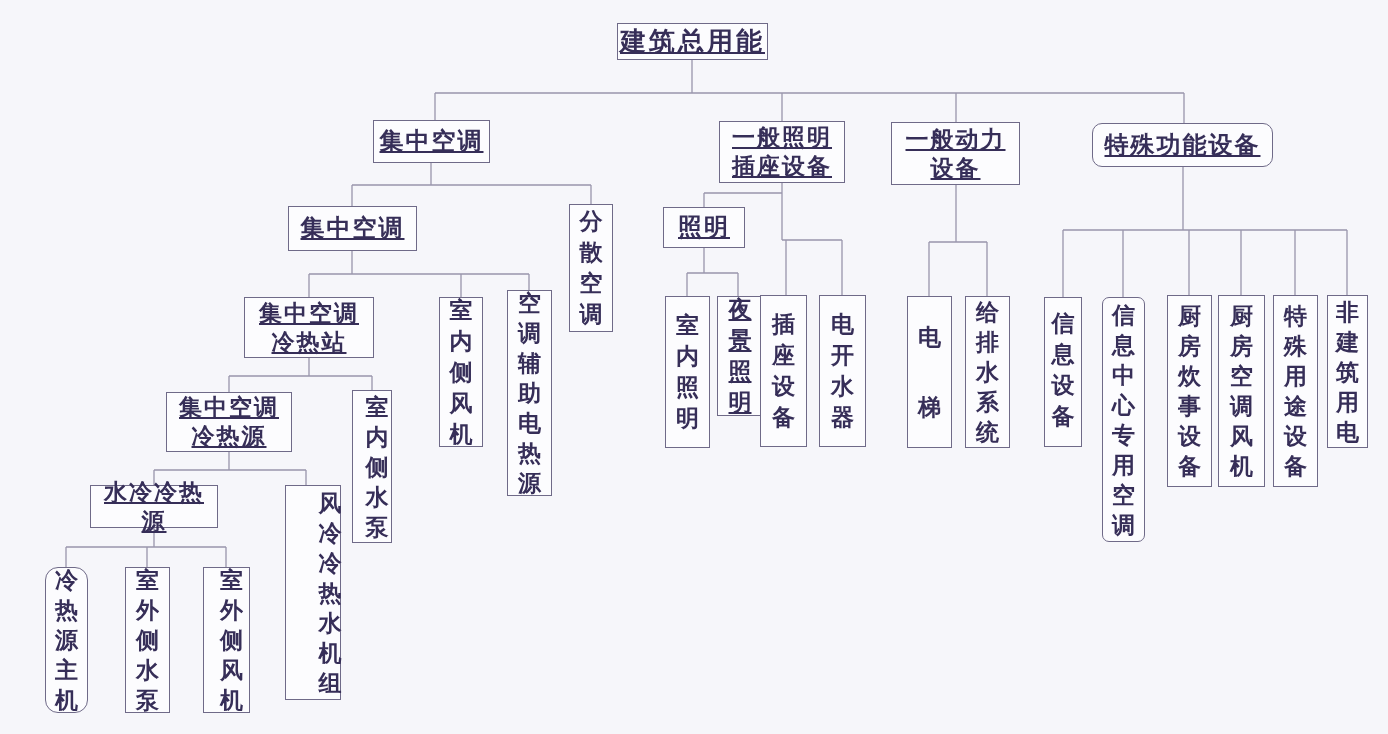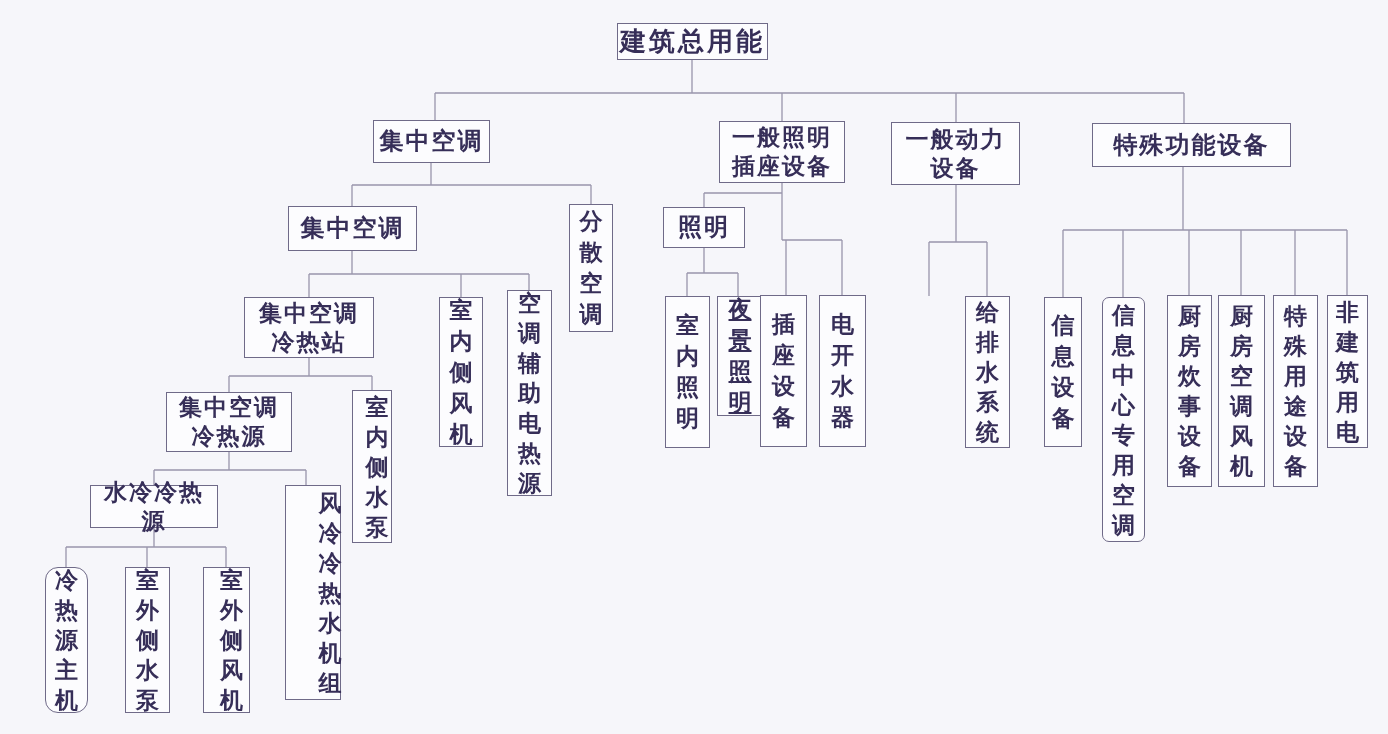--- a/index.html
+++ b/index.html
@@ -31,20 +31,21 @@
     align-items: center;
     justify-content: center;
     text-align: center;
     white-space: pre-line;
   }
   .h {
     font-size: 23px;
     line-height: 29px;
     letter-spacing: 2px;
     padding: 2px 1px;
+    text-decoration: underline;
   }
   .h.root {
     font-size: 26px;
     letter-spacing: 3px;
   }
   .h.wide {
     font-size: 24px;
   }
   .v {
     font-size: 23px;
@@ -77,21 +78,21 @@
       M1063 230 V297  M1123 230 V297  M1189 230 V295  M1241 230 V295  M1295 230 V295  M1347 230 V295"></path>
   </svg>
 
   <div class="node h root" style="left:617px; top:23px; width:151px; height:37px;">建筑总用能</div>
 
   <div class="node h wide" style="left:373px; top:120px; width:117px; height:43px;">集中空调</div>
   <div class="node h" style="left:719px; top:121px; width:126px; height:62px;">一般照明
 插座设备</div>
   <div class="node h" style="left:891px; top:122px; width:129px; height:63px;">一般动力
 设备</div>
-  <div class="node h wide" style="left:1092px; top:123px; width:199px; height:44px;">特殊功能设备</div>
+  <div class="node h wide" style="left:1092px; top:123px; width:181px; height:44px;border-radius:10px;">特殊功能设备</div>
 
   <div class="node h wide" style="left:288px; top:206px; width:129px; height:45px;">集中空调</div>
   <div class="node v" style="left:569px; top:204px; width:44px; height:128px;">分散空调</div>
   <div class="node h" style="left:244px; top:297px; width:130px; height:61px;">集中空调
 冷热站</div>
   <div class="node v" style="left:439px; top:297px; width:44px; height:150px;">室内侧风机</div>
   <div class="node v tight" style="left:507px; top:290px; width:45px; height:206px;">空调辅助电热源</div>
   <div class="node h" style="left:166px; top:392px; width:126px; height:60px;">集中空调
 冷热源</div>
   <div class="node v tight" style="left:352px; top:390px; width:40px; height:153px;padding-left:16px;">室内侧水泵</div>
@@ -100,22 +101,23 @@
   <div class="node v tight" style="left:45px; top:567px; width:43px; height:146px;border-radius:13px;">冷热源主机</div>
   <div class="node v tight" style="left:125px; top:567px; width:45px; height:146px;">室外侧水泵</div>
   <div class="node v tight" style="left:203px; top:567px; width:47px; height:146px;text-align:right;">室外侧风机</div>
 
   <div class="node h wide" style="left:663px; top:207px; width:82px; height:41px;">照明</div>
   <div class="node v" style="left:665px; top:296px; width:45px; height:152px;">室内照明</div>
   <div class="node v" style="left:717px; top:296px; width:46px; height:120px;text-decoration:underline;">夜景照明</div>
   <div class="node v" style="left:760px; top:295px; width:47px; height:152px;">插座设备</div>
   <div class="node v" style="left:819px; top:295px; width:47px; height:152px;">电开水器</div>
 
+  <div class="node v spread" style="left:907px; top:296px; width:45px; height:152px;">电梯</div>
   <div class="node v tight" style="left:965px; top:296px; width:45px; height:152px;">给排水系统</div>
 
-  <div class="node v" style="left:1044px; top:297px; width:38px; height:150px;">信息设备</div>
+  <div class="node v" style="left:1044px; top:297px; width:38px; height:150px;font-family:Liberation Mono, monospace;">信息设备</div>
   <div class="node v tight" style="left:1102px; top:297px; width:43px; height:245px;border-radius:7px;">信息中心专用空调</div>
   <div class="node v tight" style="left:1167px; top:295px; width:45px; height:192px;">厨房炊事设备</div>
   <div class="node v tight" style="left:1218px; top:295px; width:47px; height:192px;">厨房空调风机</div>
   <div class="node v tight" style="left:1273px; top:295px; width:45px; height:192px;">特殊用途设备</div>
   <div class="node v tight" style="left:1327px; top:295px; width:41px; height:153px;">非建筑用电</div>
 
 </div>
 
 </body></html>

